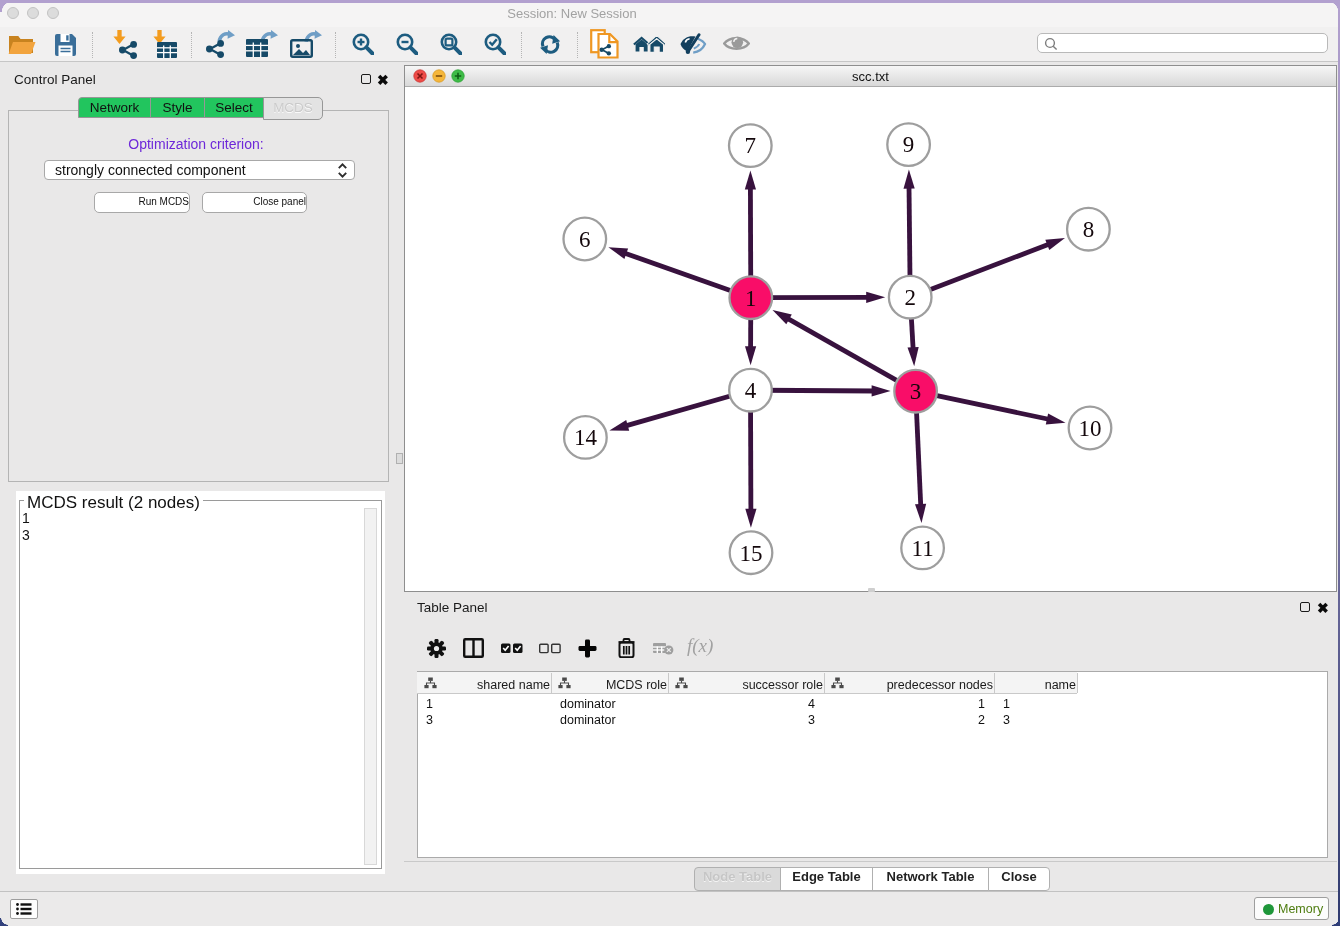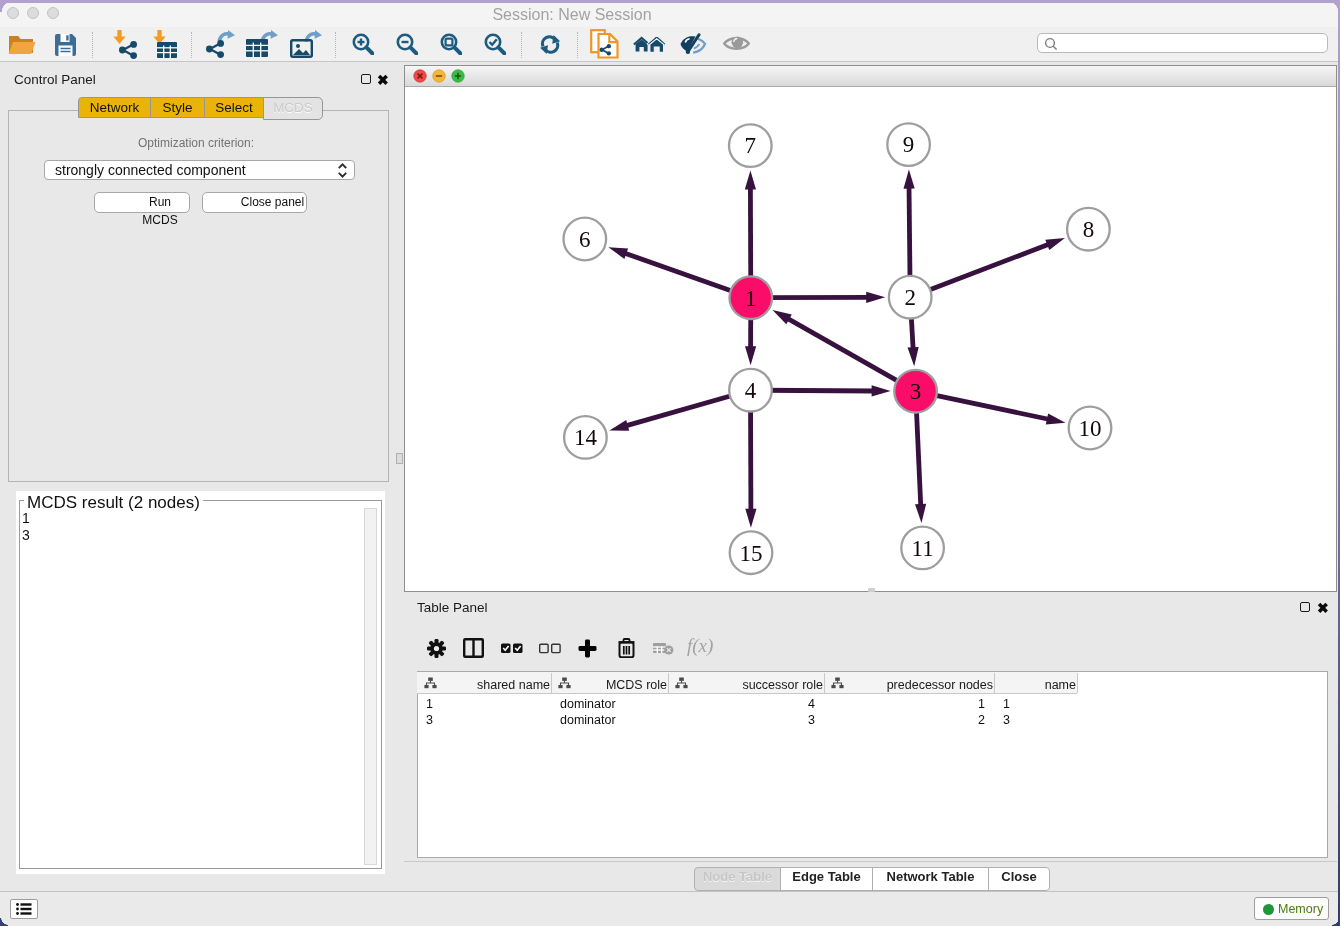--- a/index.html
+++ b/index.html
@@ -1,31 +1,31 @@
 <!DOCTYPE html>
 <html><head><meta charset="utf-8"><style>
 * { margin:0; padding:0; box-sizing:border-box; }
 html,body { width:1340px; height:926px; overflow:hidden; }
 body { background:#e9e8e8; font-family:"Liberation Sans",sans-serif; position:relative; }
 .tsep { position:absolute; top:32px; height:26px; border-left:1px dotted #b5b5b5; }
 .panelhead { position:absolute; font-size:13.5px; color:#1a1a1a; }
 .floatbtn { position:absolute; width:10px; height:10px; border:1.8px solid #1a1a1a; border-radius:2px; }
 .closex { position:absolute; font-size:14px; font-weight:bold; color:#0a0a0a; line-height:11px; }
-.tab { position:absolute; top:97px; height:21px; background:#eab308; border:1px solid #979797; font-size:13.5px; color:#111; text-align:center; line-height:19px; }
-.btn { position:absolute; background:#fff; border:1px solid #a8a8a8; border-radius:5px; font-size:12px; color:#111; text-align:center; line-height:18px;padding-left:36px; }
+.tab { position:absolute; top:97px; height:21px; background:#22c55e; border:1px solid #979797; font-size:13.5px; color:#111; text-align:center; line-height:19px; }
+.btn { position:absolute; background:#fff; border:1px solid #a8a8a8; border-radius:5px; font-size:10px; color:#111; text-align:right; line-height:18px;padding-left:36px; }
 .hcell { position:absolute; top:676px; height:18px; font-size:12.5px; color:#1a1a1a; text-align:right; line-height:18px; }
 .cell { position:absolute; font-size:12.5px; color:#111; height:16px; line-height:16px; }
 .tabb { position:absolute; top:867px; height:24px; border:1px solid #b0b0b0; background:#fff; font-size:13px; font-weight:bold; color:#222; text-align:center; line-height:18px; }
 </style></head><body>
 
   <div style="position:absolute;left:0;top:3px;width:1340px;height:24px;background:#f5f4f4"></div>
   <div style="position:absolute;left:7px;top:7px;width:12px;height:12px;border-radius:50%;background:#dcdcdc;border:1px solid #c3c3c3"></div>
   <div style="position:absolute;left:27px;top:7px;width:12px;height:12px;border-radius:50%;background:#dcdcdc;border:1px solid #c3c3c3"></div>
   <div style="position:absolute;left:47px;top:7px;width:12px;height:12px;border-radius:50%;background:#dcdcdc;border:1px solid #c3c3c3"></div>
-  <div style="position:absolute;left:0;top:6px;width:1144px;text-align:center;font-size:16px;color:#a2a2a2">Session: New Session</div>
+  <div style="position:absolute;left:0;top:6px;width:1144px;text-align:center;font-size:13px;color:#a2a2a2">Session: New Session</div>
 
   <div style="position:absolute;left:0;top:27px;width:1340px;height:35px;background:#f1f0f0;border-bottom:1px solid #c6c6c6"></div>
   <div class="tsep" style="left:92px"></div>
 <div class="tsep" style="left:191px"></div>
 <div class="tsep" style="left:335px"></div>
 <div class="tsep" style="left:521px"></div>
 <div class="tsep" style="left:577px"></div>
   <div style="position:absolute;left:1037px;top:33px;width:291px;height:20px;background:#fff;border:1px solid #b9b9b9;border-radius:5px">
     <svg width="14" height="14" viewBox="0 0 14 14" style="position:absolute;left:6px;top:3px">
       <circle cx="6" cy="6" r="4.4" stroke="#7d7d7d" stroke-width="1.4" fill="none"></circle>
@@ -164,40 +164,41 @@
   </svg>
 
   <div class="panelhead" style="left:14px;top:72px">Control Panel</div>
   <div class="floatbtn" style="left:361px;top:74px"></div>
   <div class="closex" style="left:377px;top:75px">✖</div>
   <div style="position:absolute;left:8px;top:110px;width:381px;height:372px;border:1px solid #b4b4b4"></div>
   <div class="tab" style="left:78px;width:73px;border-radius:4px 0 0 0">Network</div>
   <div class="tab" style="left:150px;width:55px">Style</div>
   <div class="tab" style="left:204px;width:60px">Select</div>
   <div class="tab" style="left:263px;width:60px;background:#e3e3e3;color:#cacaca;border-radius:0 5px 5px 0;height:23px;text-shadow:0 1px 0 #fafafa">MCDS</div>
-  <div style="position:absolute;left:0;top:136px;width:392px;text-align:center;font-size:12px;color:#737373">Optimization criterion:</div>
+  <div style="position:absolute;left:0;top:136px;width:392px;text-align:center;font-size:14px;color:#6d28d9">Optimization criterion:</div>
   <div style="position:absolute;left:44px;top:160px;width:311px;height:20px;background:#fff;border:1px solid #a8a8a8;border-radius:4px;font-size:14px;color:#111;line-height:18px;padding-left:10px">strongly connected component
     <svg width="11" height="15" viewBox="0 0 11 15" style="position:absolute;right:6px;top:2px">
       <path d="M1.8 5.2 L5.5 1.4 L9.2 5.2" stroke="#2d2d2d" stroke-width="1.9" fill="none"></path>
       <path d="M1.8 9.8 L5.5 13.6 L9.2 9.8" stroke="#2d2d2d" stroke-width="1.9" fill="none"></path>
     </svg>
   </div>
   <div class="btn" style="left:94px;top:192px;width:96px;height:21px">Run MCDS</div>
   <div class="btn" style="left:202px;top:192px;width:105px;height:21px">Close panel</div>
 
   <div style="position:absolute;left:16px;top:491px;width:369px;height:383px;background:#fff"></div>
   <div style="position:absolute;left:19px;top:500px;width:363px;height:369px;border:1px solid #9a9a9a"></div>
   <div style="position:absolute;left:24px;top:493px;background:#fff;padding:0 3px;font-size:17px;color:#111">MCDS result (2 nodes)</div>
   <div style="position:absolute;left:22px;top:510px;font-size:14px;color:#111;line-height:16.5px">1<br>3</div>
   <div style="position:absolute;left:364px;top:508px;width:13px;height:357px;background:#f2f2f2;border:1px solid #d8d8d8"></div>
 
   <div style="position:absolute;left:396px;top:453px;width:7px;height:11px;background:#dcdcdc;border:1px solid #b0b0b0"></div>
 
   <div style="position:absolute;left:404px;top:65px;width:933px;height:527px;border:1px solid #8e8e8e;background:#fff">
     <div style="position:absolute;left:0;top:0;right:0;height:21px;background:linear-gradient(#f6f6f6,#d8d8d8);border-bottom:1px solid #ababab">
+      <div style="position:absolute;left:0;right:0;top:3px;text-align:center;font-size:13px;color:#111">scc.txt</div>
       <svg width="60" height="15" viewBox="0 0 60 15" style="position:absolute;left:7px;top:3px">
         <circle cx="8" cy="7" r="6.2" fill="#ee4b47" stroke="#c93a38" stroke-width="0.8"></circle>
         <path d="M5.5 4.5 l5 5 M10.5 4.5 l-5 5" stroke="#7e1513" stroke-width="1.6"></path>
         <circle cx="27" cy="7" r="6.2" fill="#f5b63a" stroke="#d89c2b" stroke-width="0.8"></circle>
         <path d="M23.8 7 h6.4" stroke="#895812" stroke-width="1.8"></path>
         <circle cx="46" cy="7" r="6.2" fill="#3ebb47" stroke="#2da337" stroke-width="0.8"></circle>
         <path d="M46 3.8 v6.4 M42.8 7 h6.4" stroke="#0e5e14" stroke-width="1.6"></path>
       </svg>
     </div>
     <div style="position:absolute;left:463px;top:522px;width:7px;height:4px;background:#cfcfcf;border-radius:1px"></div>

